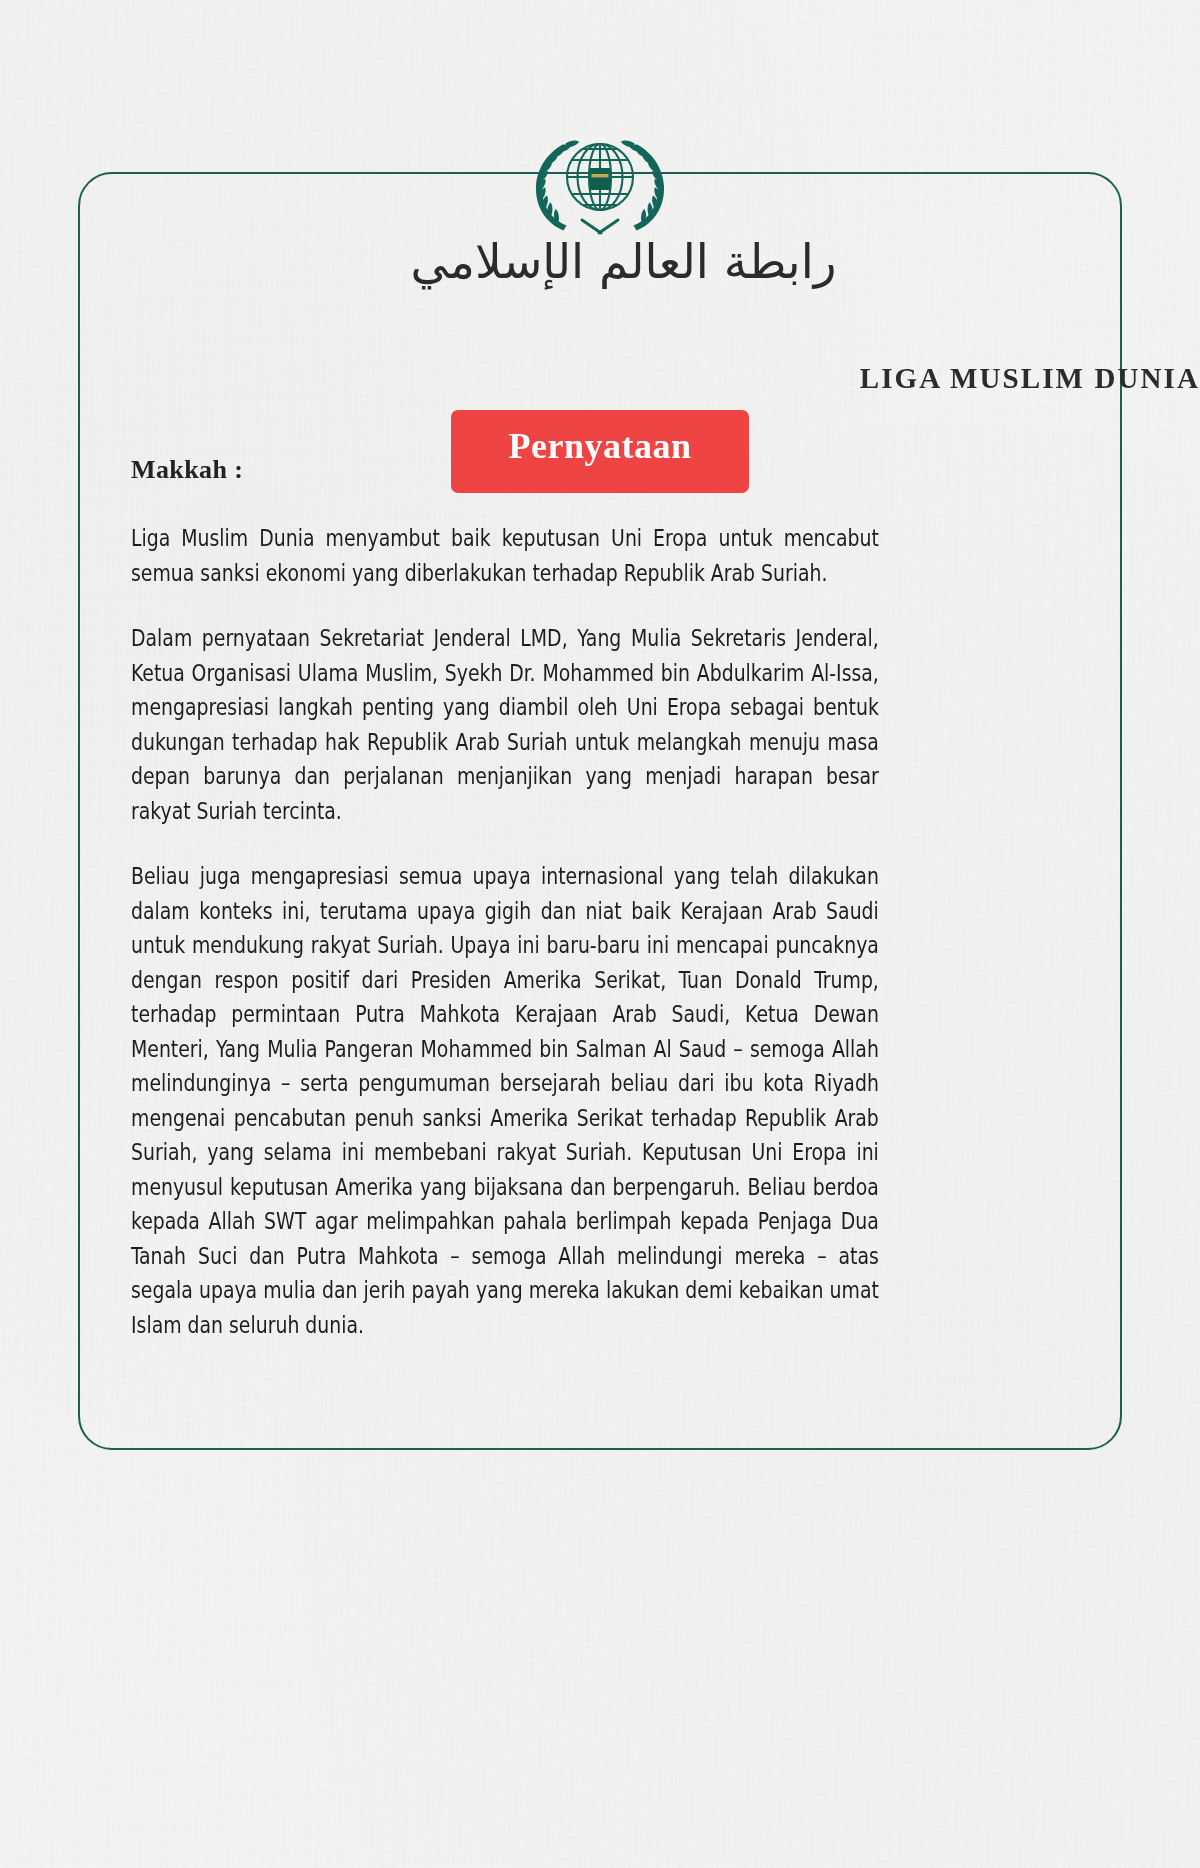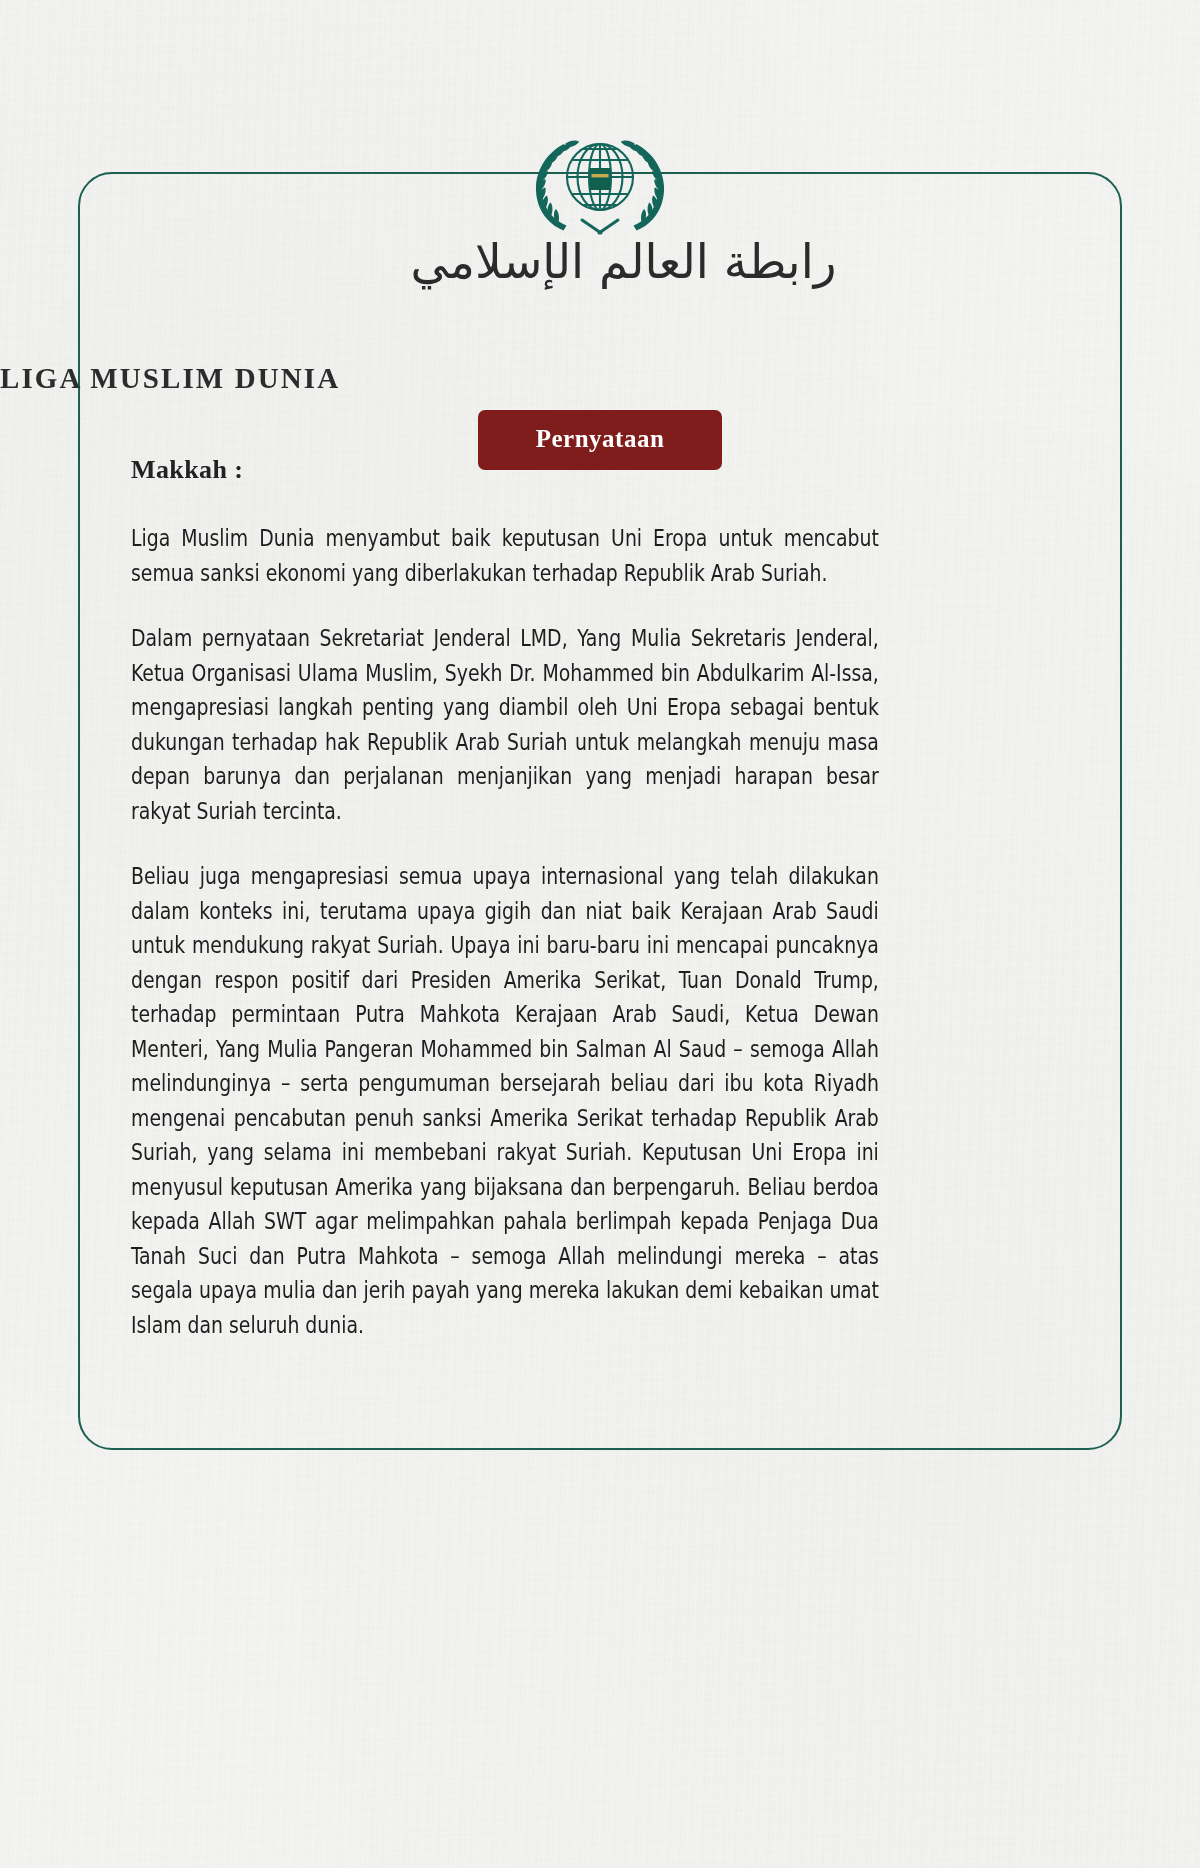--- a/index.html
+++ b/index.html
@@ -78,45 +78,45 @@
     line-height: 1;
     margin-left: 47px;
   }
 
   
   .latin-title {
     position: absolute;
     left: 0;
     top: 362px;
     width: 100%;
-    text-align: left;
+    text-align: right;
     font-family: "Liberation Serif", serif;
     font-weight: bold;
     font-size: 29px;
     letter-spacing: 2.1px;
     color: #2c2c2c;
   }
 
   
   .badge-wrap {
     position: absolute;
     left: 0;
     top: 410px;
     width: 100%;
     text-align: center;
   }
   .badge {
     display: inline-block;
-    background: #7f1d1d;
+    background: #ef4444;
     color: #ffffff;
     font-family: "Liberation Serif", serif;
     font-weight: bold;
-    font-size: 25px;
+    font-size: 36px;
     letter-spacing: 0.5px;
-    padding: 15px 58px 17px 58px;
+    padding: 15px 58px 26px 58px;
     border-radius: 7px;
   }
 
   
   .body-area {
     position: absolute;
     left: 131px;
     top: 455px;
     width: 748px;
   }

